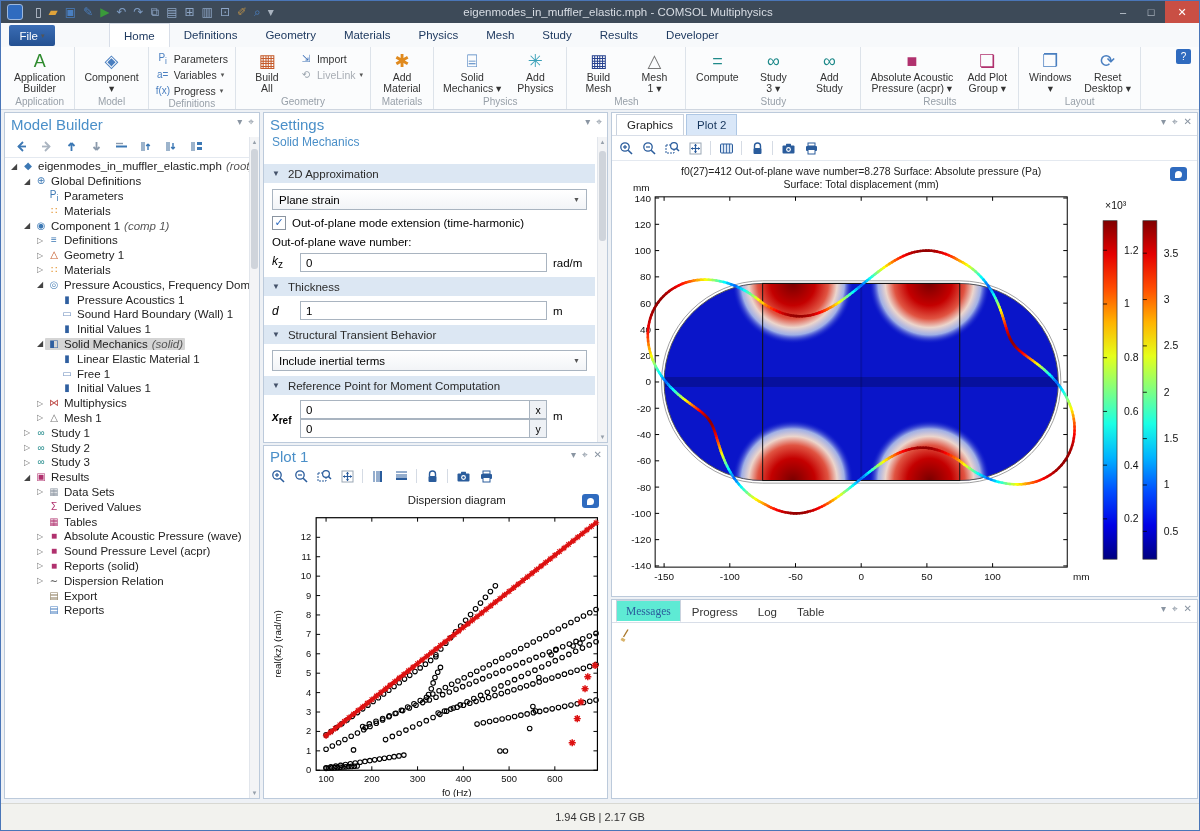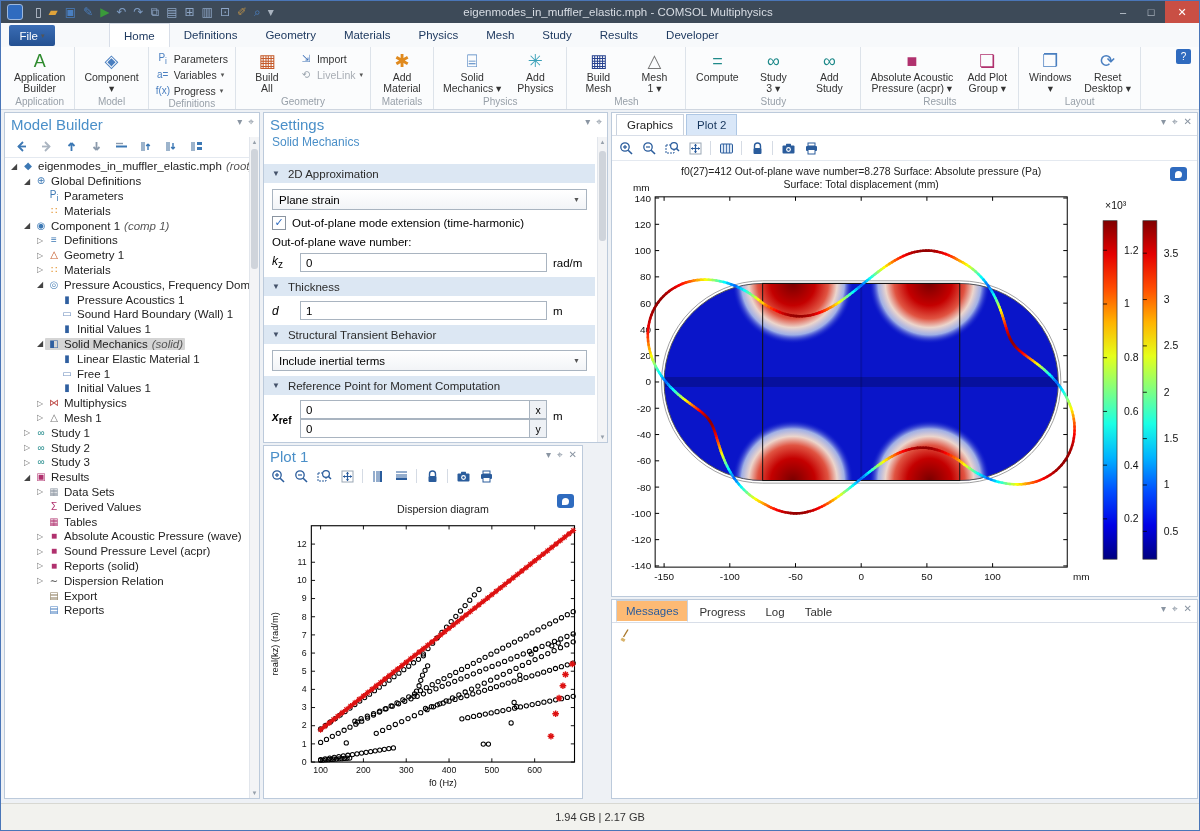--- a/index.html
+++ b/index.html
@@ -67,21 +67,21 @@
   .fsym{width:22px;text-align:left;font-size:12px;}
   .finput{flex:1;height:17px;border:1px solid #a9b4c0;background:#fff;font-size:11.5px;display:flex;align-items:center;padding-left:5px;}
   .funit{width:34px;font-size:11.5px;}
   .sufbox{width:16px;height:17px;border:1px solid #a9b4c0;border-left:none;background:#eef1f5;display:flex;align-items:center;justify-content:center;font-size:10.5px;}
   
   .gtabs{display:flex;align-items:flex-end;height:22px;border-bottom:1px solid #d8dee8;padding-left:4px;gap:2px;}
   .gtab{height:20px;display:flex;align-items:center;padding:0 10px;font-size:11.5px;color:#222;border:1px solid transparent;}
   .gtab.boxed{background:#fff;border:1px solid #c9d2de;border-bottom:none;}
   .gtab.activeblue{background:#d9e7f8;border:1px solid #aec7e4;border-bottom:none;color:#17365d;}
   .mtab{height:20px;display:flex;align-items:center;padding:0 9px;font-size:11.5px;color:#333;}
-  .mtab.active{background:#fdba74;border:1px solid #c9d2de;border-bottom:1px solid #fff;color:#2a5c9c;}
+  .mtab.active{background:#5eead4;border:1px solid #c9d2de;border-bottom:1px solid #fff;color:#2a5c9c;font-family:Liberation Serif, serif;}
   .msgbody{position:absolute;left:6px;right:6px;top:52px;bottom:6px;border:1px solid #c9d2de;background:#fff;font-size:11.5px;color:#111;padding:4px 6px;line-height:15px;}
   .statusbar{position:absolute;left:0;bottom:0;width:100%;height:26px;background:#f2f2ee;border-top:1px solid #d8d8d2;display:flex;align-items:center;justify-content:center;font-size:11px;color:#333;}
   .snapbtn{position:absolute;width:17px;height:14px;background:#2f6bbf;border-radius:3px;display:flex;align-items:center;justify-content:center;}
   .snapbtn:after{content:"";width:7px;height:7px;background:#fff;border-radius:50% 50% 50% 0;}
   text{font-family:"Liberation Sans","DejaVu Sans",sans-serif;}
 </style>
 </head>
 <body>
 
 <div id="app">
@@ -638,21 +638,21 @@
       </div>
 
     </div>
     <div class="vscroll">
         <span class="arr" style="top:2px;">▲</span>
         <div class="thumb" style="top:14px;height:90px;"></div>
         <span class="arr" style="bottom:2px;">▼</span>
       </div>
   </div>
 
-  <div class="panel" id="plot1panel" style="left:262px;top:444px;width:320px;height:354px;text-align:center;">
+  <div class="panel" id="plot1panel" style="left:262px;top:444px;width:345px;height:354px;text-align:center;">
     <div class="phead" style="height:20px;">
       <span class="ptitle">Plot 1</span>
       <span class="pbtns">
           <span>▾</span>
           <span>⌖</span>
           <span>✕</span>
         </span>
     </div>
     <div class="ptools" id="plot1tools" style="border-bottom:none;height:20px;">
         <span class="ticon">

